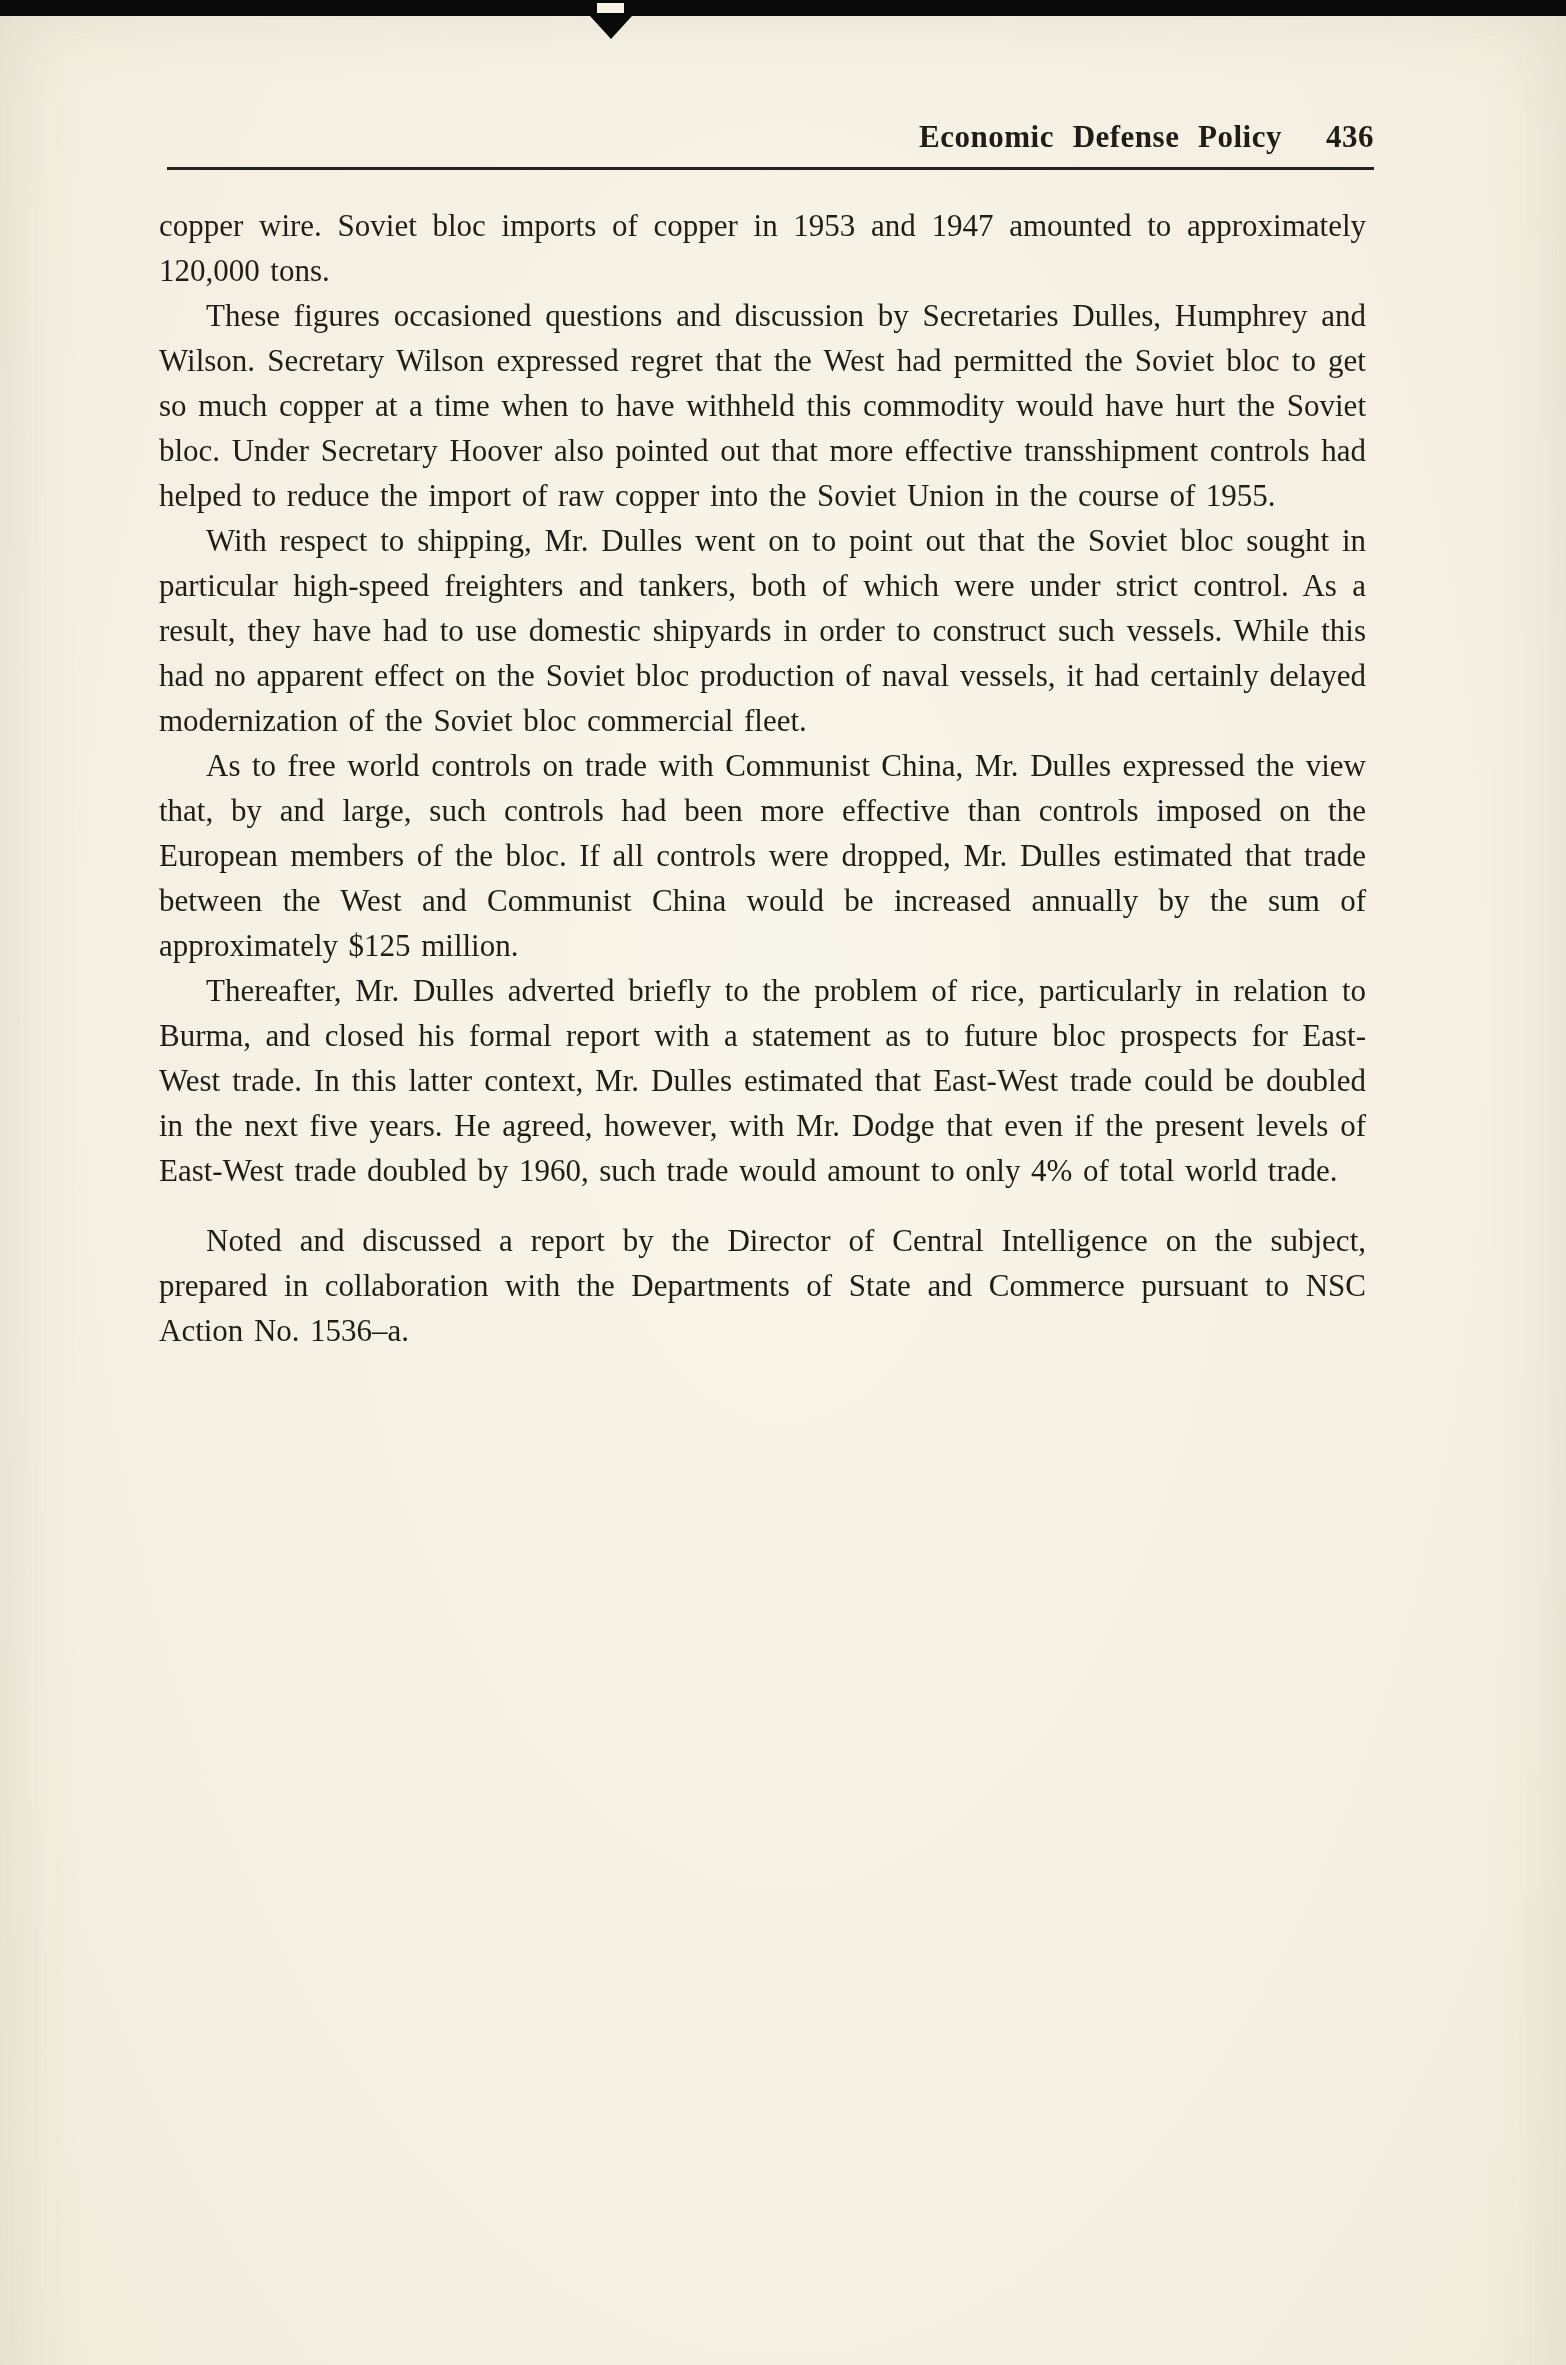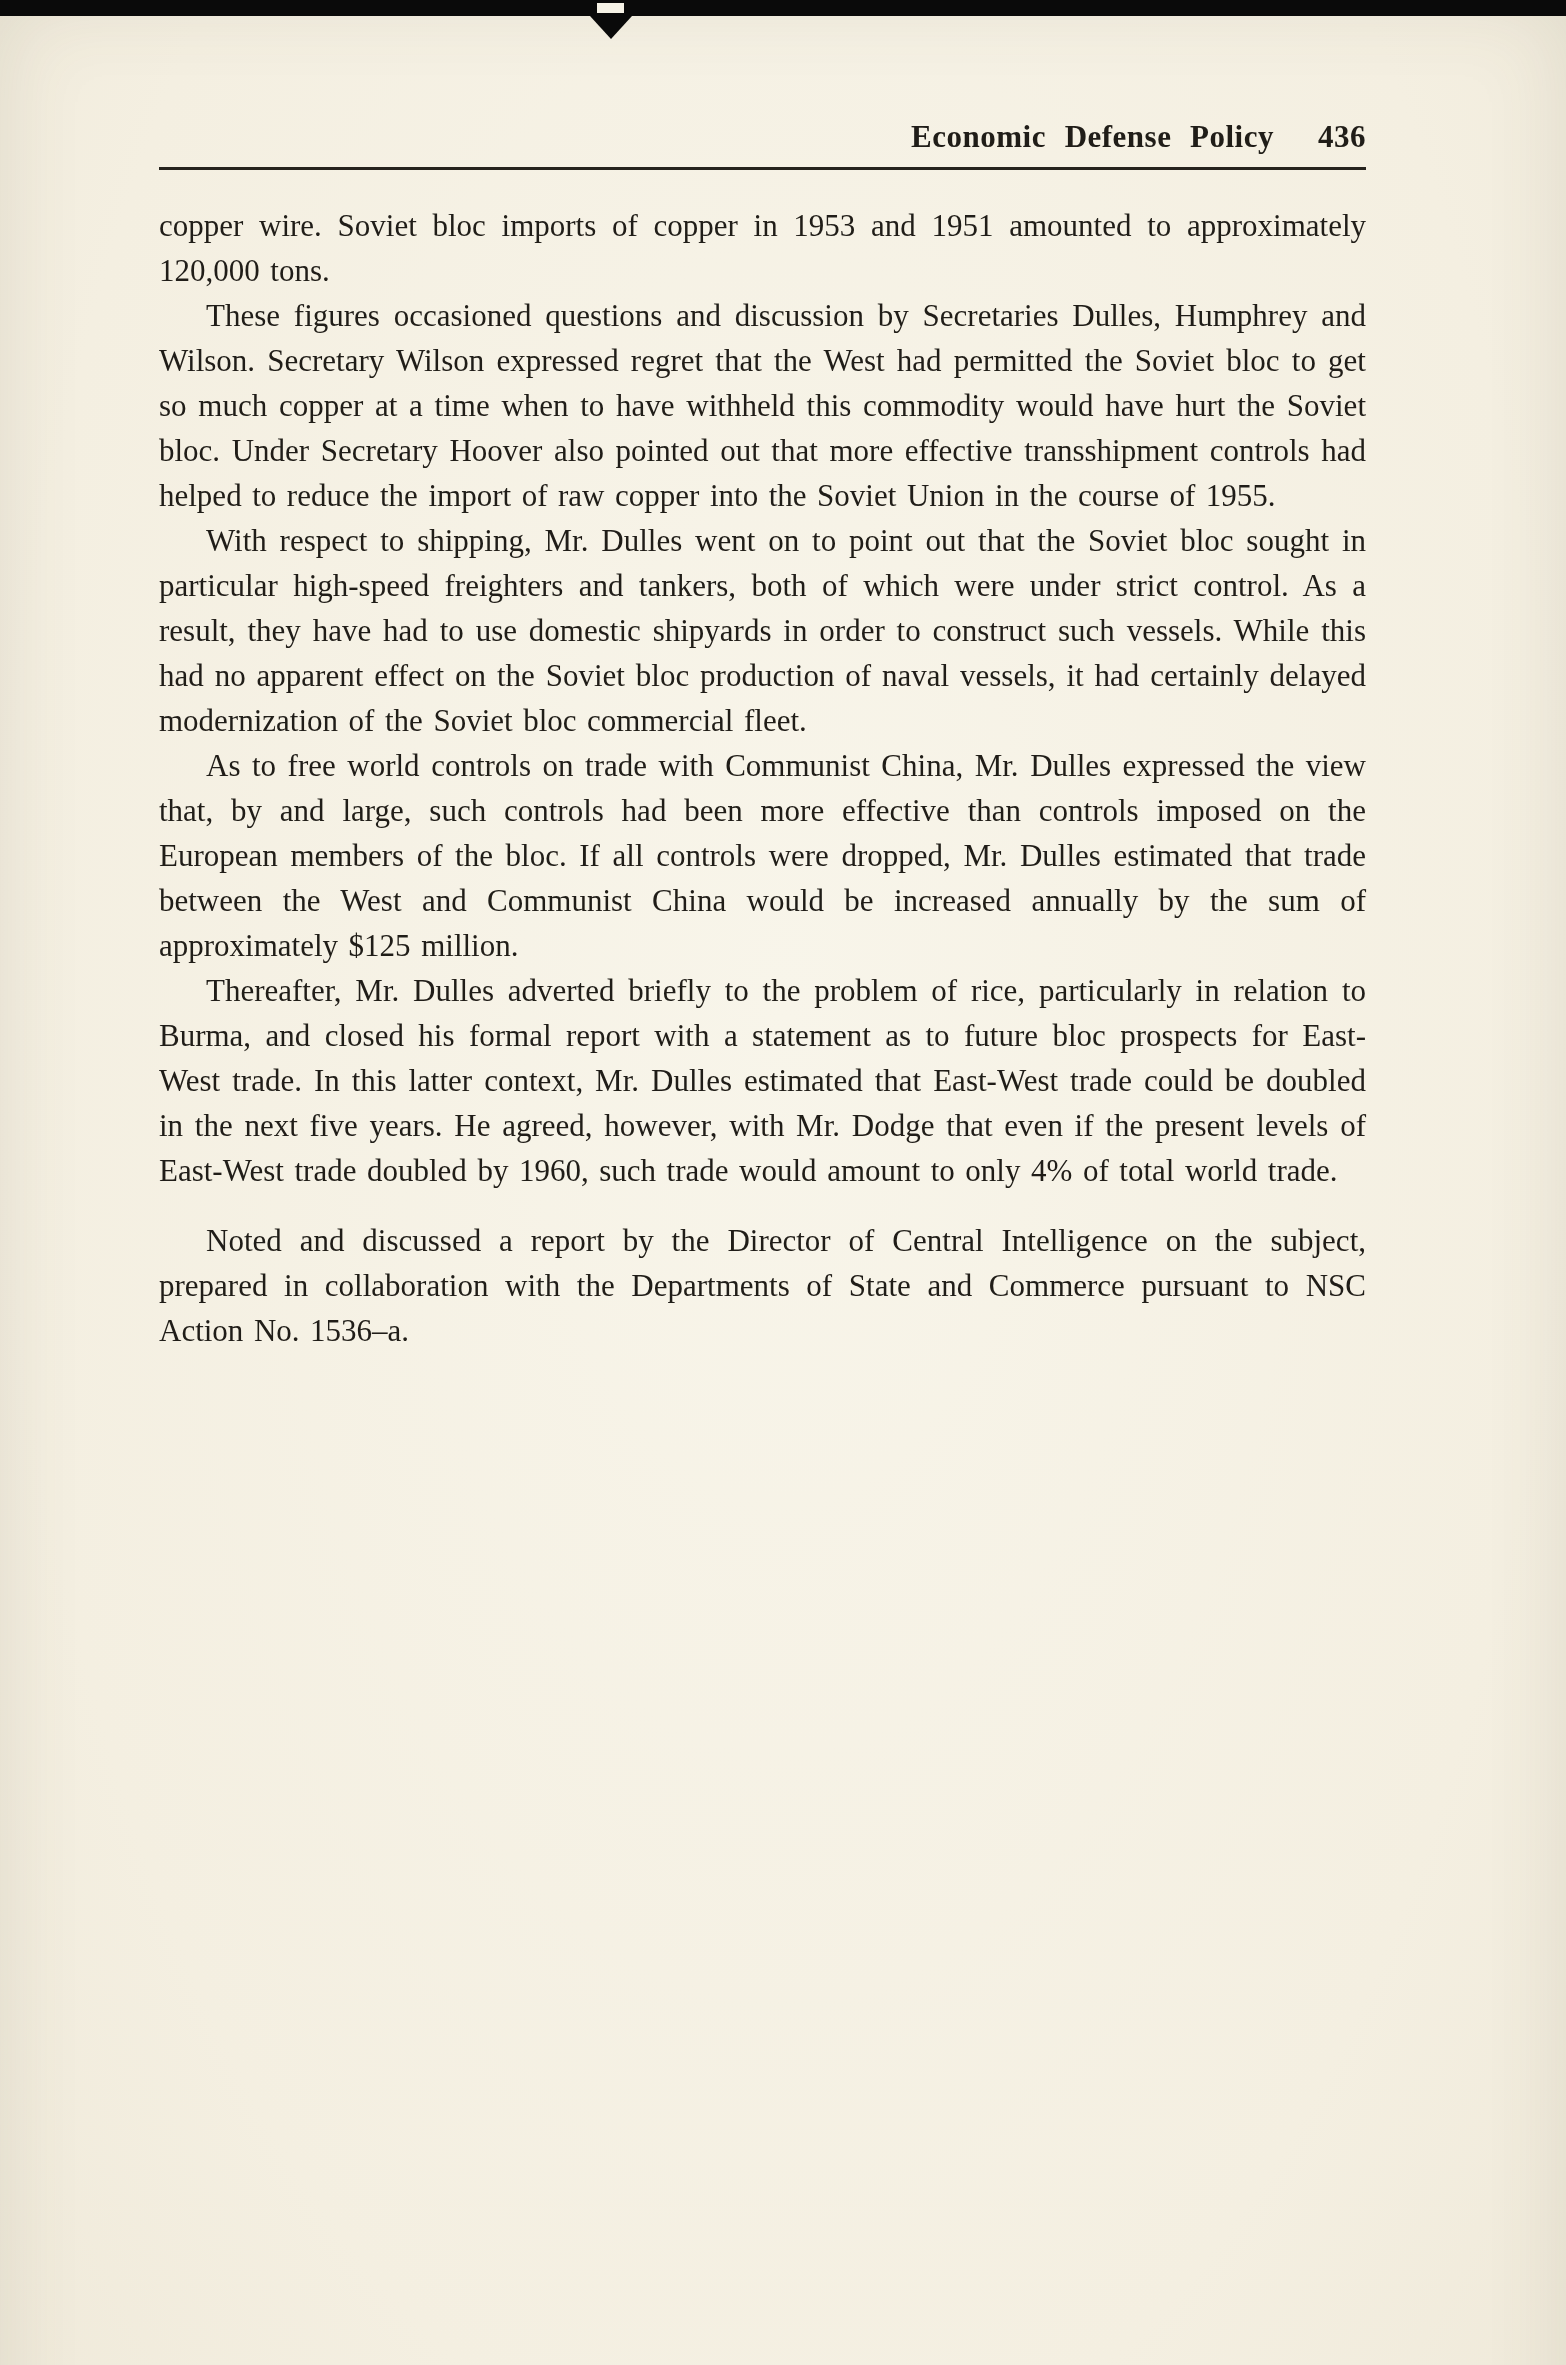--- a/index.html
+++ b/index.html
@@ -42,21 +42,21 @@
     left: 597px;
     width: 27.4px;
     height: 10.4px;
     background: #f6f2e6;
   }
 
   
   .running-head {
     position: absolute;
     top: 119px;
-    left: 159px;
+    left: 167px;
     width: 1207px;
     display: flex;
     justify-content: flex-end;
     align-items: baseline;
     gap: 44px;
     border-bottom: 3.3px solid #26231d;
     padding-bottom: 12.3px;
     font-size: 31px;
     font-weight: bold;
     word-spacing: 10.4px;
@@ -99,21 +99,21 @@
   <div class="artifact-top-bar"></div>
   <div class="artifact-notch-gap"></div>
   <div class="artifact-notch"></div>
 
   <header class="running-head">
     <span class="head-title">Economic Defense Policy</span>
     <span class="head-page">436</span>
   </header>
 
   <main class="text-block">
-    <p class="para noindent">copper wire. Soviet bloc imports of copper in 1953 and 1951 amounted to approximately 120,000 tons.</p>
+    <p class="para noindent">copper wire. Soviet bloc imports of copper in 1953 and 1947 amounted to approximately 120,000 tons.</p>
     <p class="para">These figures occasioned questions and discussion by Secretaries Dulles, Humphrey and Wilson. Secretary Wilson expressed regret that the West had permitted the Soviet bloc to get so much copper at a time when to have withheld this commodity would have hurt the Soviet bloc. Under Secretary Hoover also pointed out that more effective transshipment controls had helped to reduce the import of raw copper into the Soviet Union in the course of 1955.</p>
     <p class="para">With respect to shipping, Mr. Dulles went on to point out that the Soviet bloc sought in particular high-speed freighters and tankers, both of which were under strict control. As a result, they have had to use domestic shipyards in order to construct such vessels. While this had no apparent effect on the Soviet bloc production of naval vessels, it had certainly delayed modernization of the Soviet bloc commercial fleet.</p>
     <p class="para">As to free world controls on trade with Communist China, Mr. Dulles expressed the view that, by and large, such controls had been more effective than controls imposed on the European members of the bloc. If all controls were dropped, Mr. Dulles estimated that trade between the West and Communist China would be increased annually by the sum of approximately $125 million.</p>
     <p class="para">Thereafter, Mr. Dulles adverted briefly to the problem of rice, particularly in relation to Burma, and closed his formal report with a statement as to future bloc prospects for East-West trade. In this latter context, Mr. Dulles estimated that East-West trade could be doubled in the next five years. He agreed, however, with Mr. Dodge that even if the present levels of East-West trade doubled by 1960, such trade would amount to only 4% of total world trade.</p>
 
 
     <p class="para spaced">Noted and discussed a report by the Director of Central Intelligence on the subject, prepared in collaboration with the Departments of State and Commerce pursuant to NSC Action No. 1536–a.</p>
 
   </main>
 

